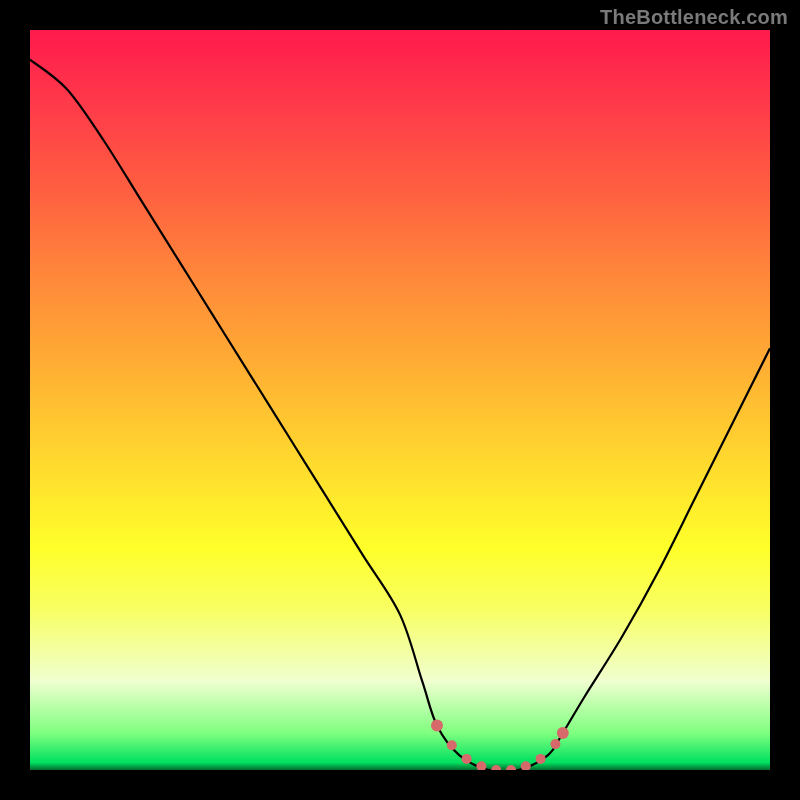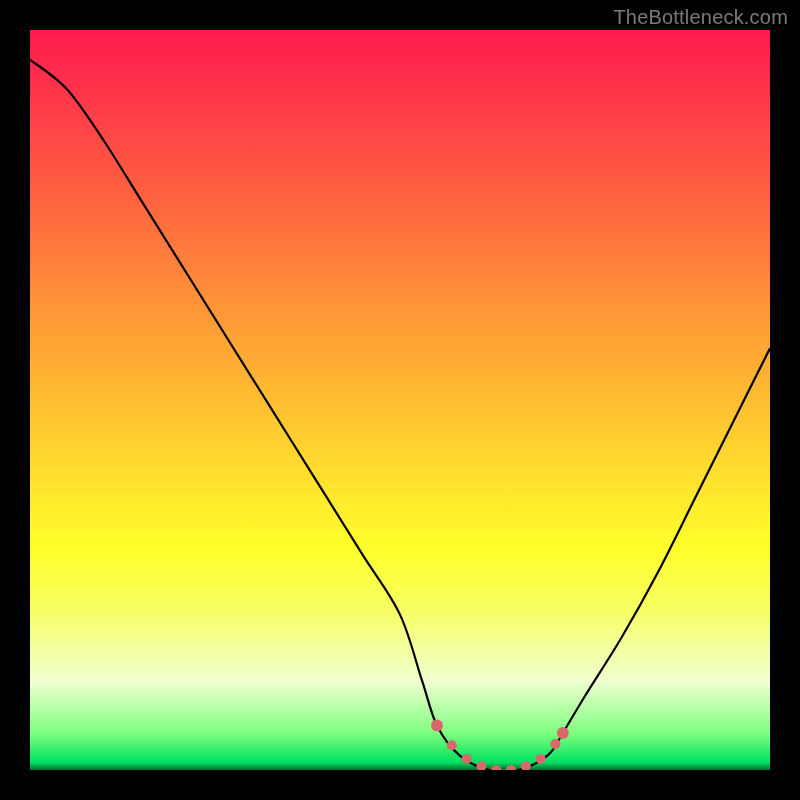--- a/index.html
+++ b/index.html
@@ -31,21 +31,21 @@
       #00e060 99%,
       #006a2e 100%
     );
   }
   .watermark {
     position: absolute;
     top: 6px;
     right: 12px;
     color: #7a7a7a;
     font-size: 20px;
-    font-weight: normal;
+    font-weight: bold;
     letter-spacing: 0.2px;
   }
   svg.curve {
     position: absolute;
     left: 30px;
     top: 30px;
     width: 740px;
     height: 740px;
   }
 </style>

